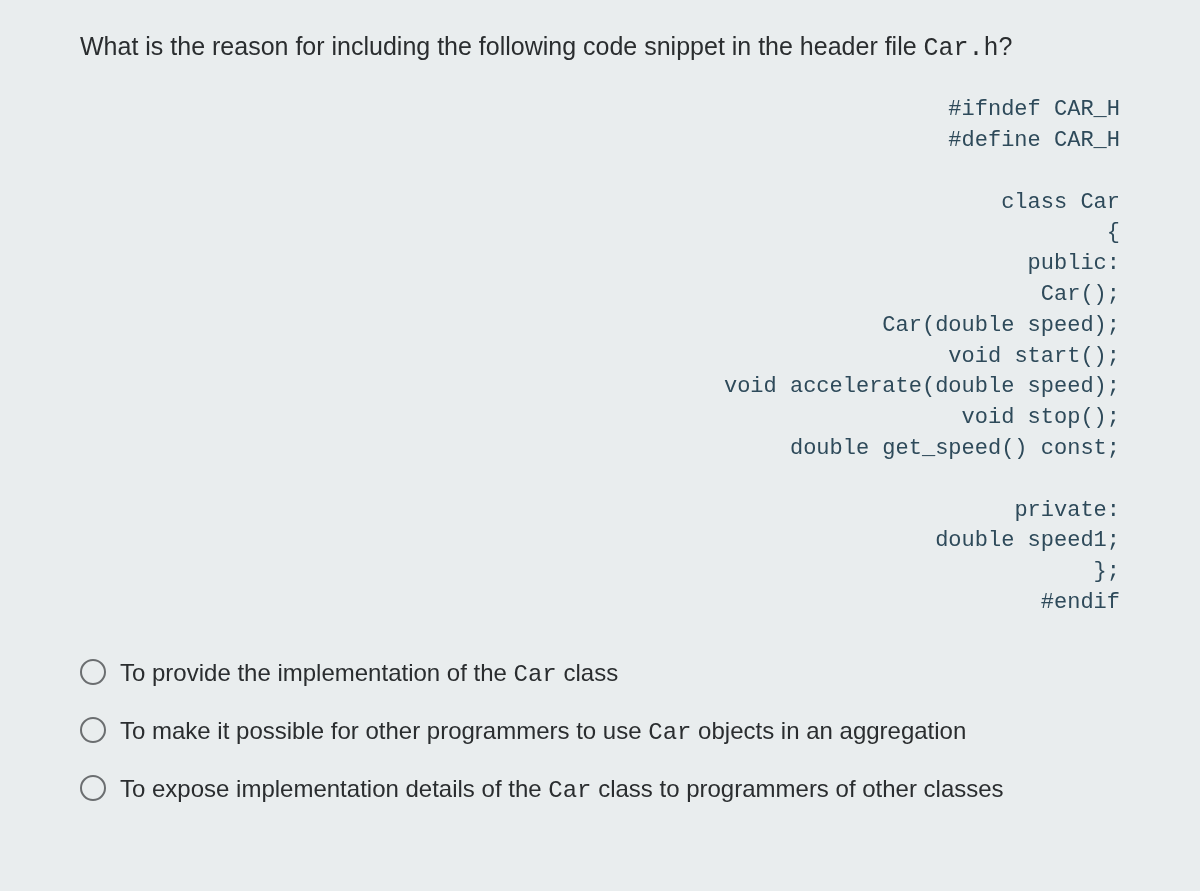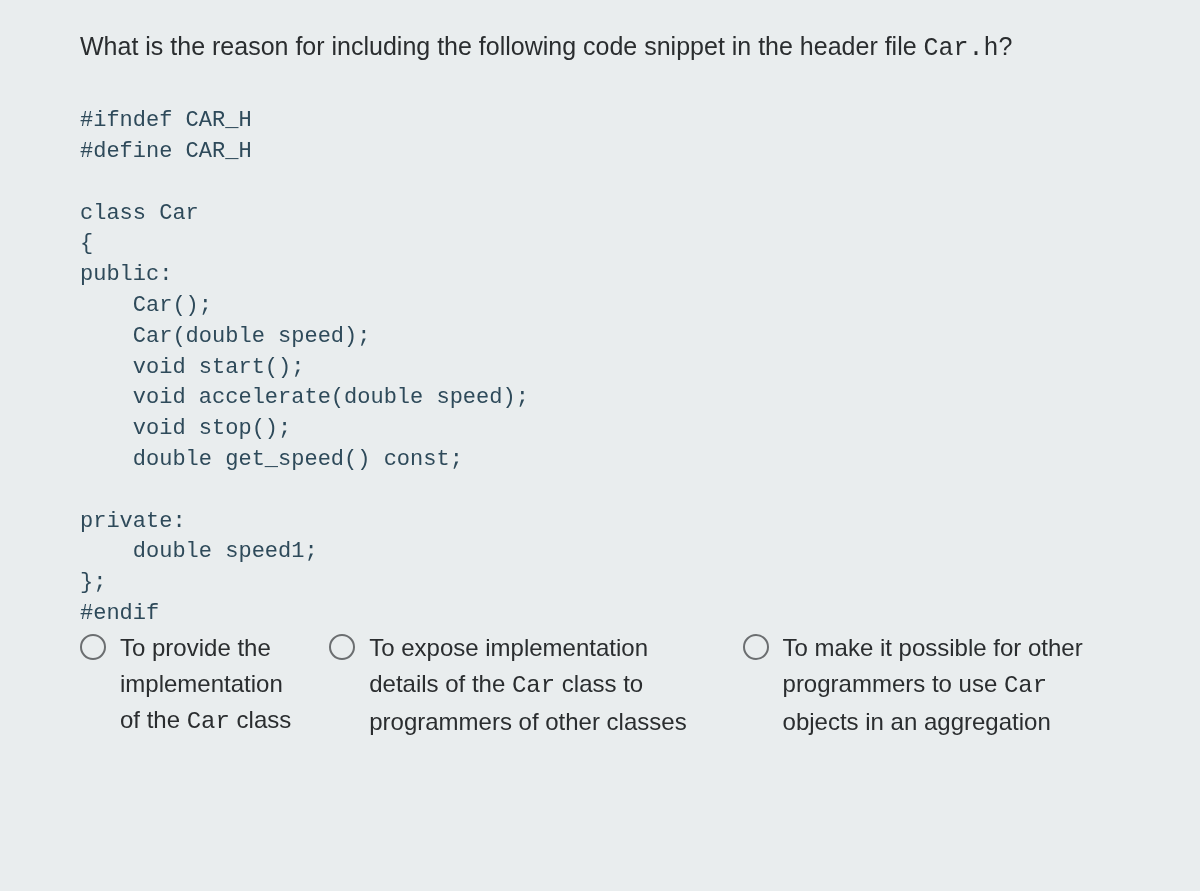--- a/index.html
+++ b/index.html
@@ -6,37 +6,39 @@
   html, body { width: 1200px; height: 891px; }
   body {
     background: #e9edee;
     font-family: "Segoe UI", "Helvetica Neue", Arial, sans-serif;
     color: #2a2d2f;
     padding: 28px 80px 20px 80px;
   }
   .question-text {
     font-size: 25px;
     line-height: 1.45;
-    margin-bottom: 39px;
+    margin-bottom: 28px;
     color: #2a2d2f;
   }
   .question-text .mono {
     font-family: "Consolas", "Menlo", "Courier New", monospace;
     font-size: 25px;
   }
   pre.code-block {
     font-family: "Consolas", "Menlo", "Courier New", monospace;
     font-size: 22px;
     line-height: 1.4;
     color: #2e4a5a;
     white-space: pre;
+    margin-bottom: 36px;
+    text-align: right;
   }
   .answers {
     display: flex;
-    flex-direction: row;
+    flex-direction: column;
     gap: 20px;
   }
   .answer-row {
     display: flex;
     align-items: flex-start;
     gap: 14px;
     cursor: pointer;
   }
   .radio {
     flex: 0 0 auto;
@@ -87,24 +89,24 @@
     <span class="radio"></span>
     <span class="answer-label">
       <span>To provide the implementation of the </span><span class="mono">Car</span><span> class</span>
     </span>
   </label>
 
 
   <label class="answer-row">
     <span class="radio"></span>
     <span class="answer-label">
-      <span>To expose implementation details of the </span><span class="mono">Car</span><span> class to programmers of other classes</span>
+      <span>To make it possible for other programmers to use </span><span class="mono">Car</span><span> objects in an aggregation</span>
     </span>
   </label>
 
   <label class="answer-row">
     <span class="radio"></span>
     <span class="answer-label">
-      <span>To make it possible for other programmers to use </span><span class="mono">Car</span><span> objects in an aggregation</span>
+      <span>To expose implementation details of the </span><span class="mono">Car</span><span> class to programmers of other classes</span>
     </span>
   </label>
 
 </div>
 
 </body></html>

